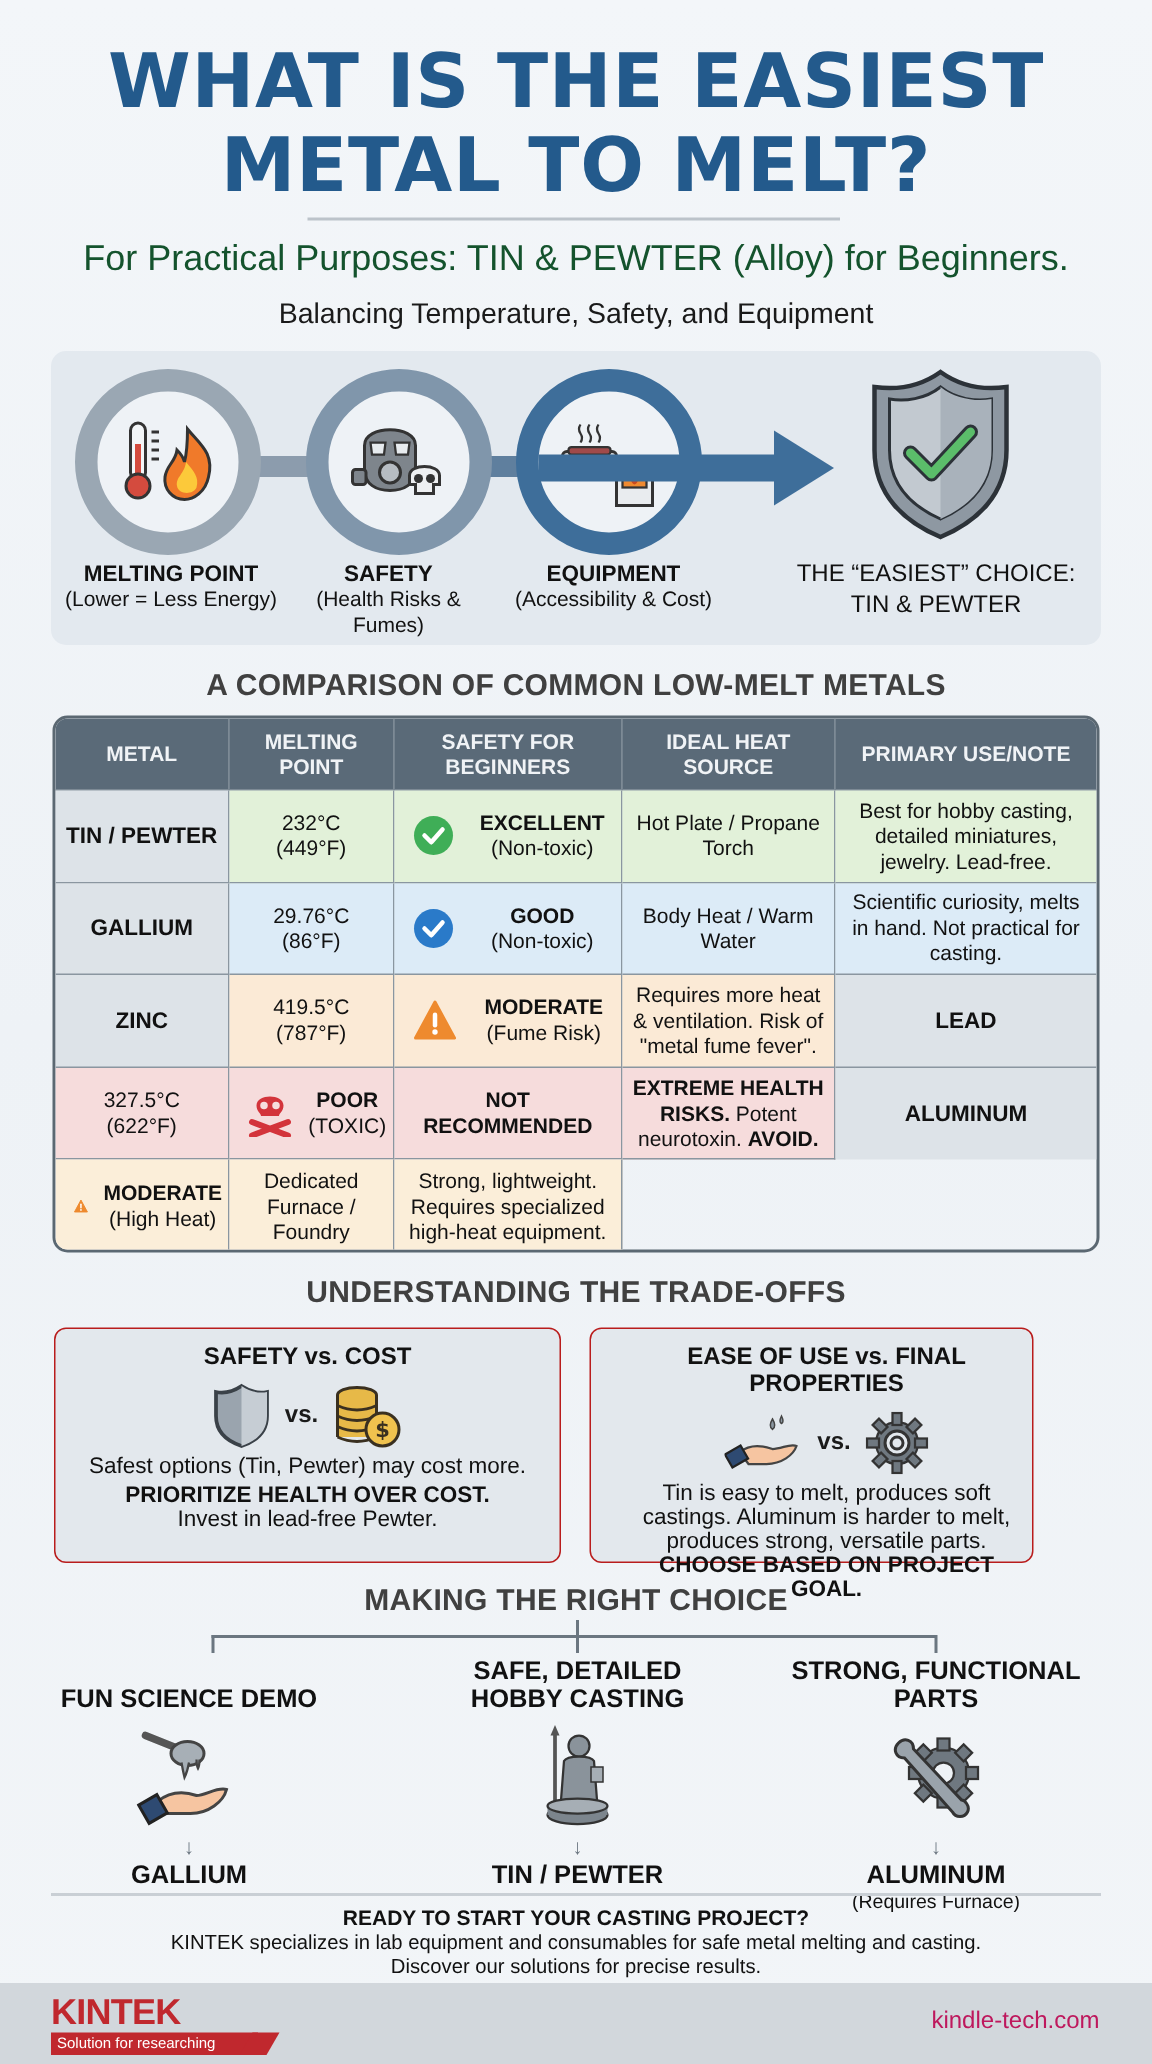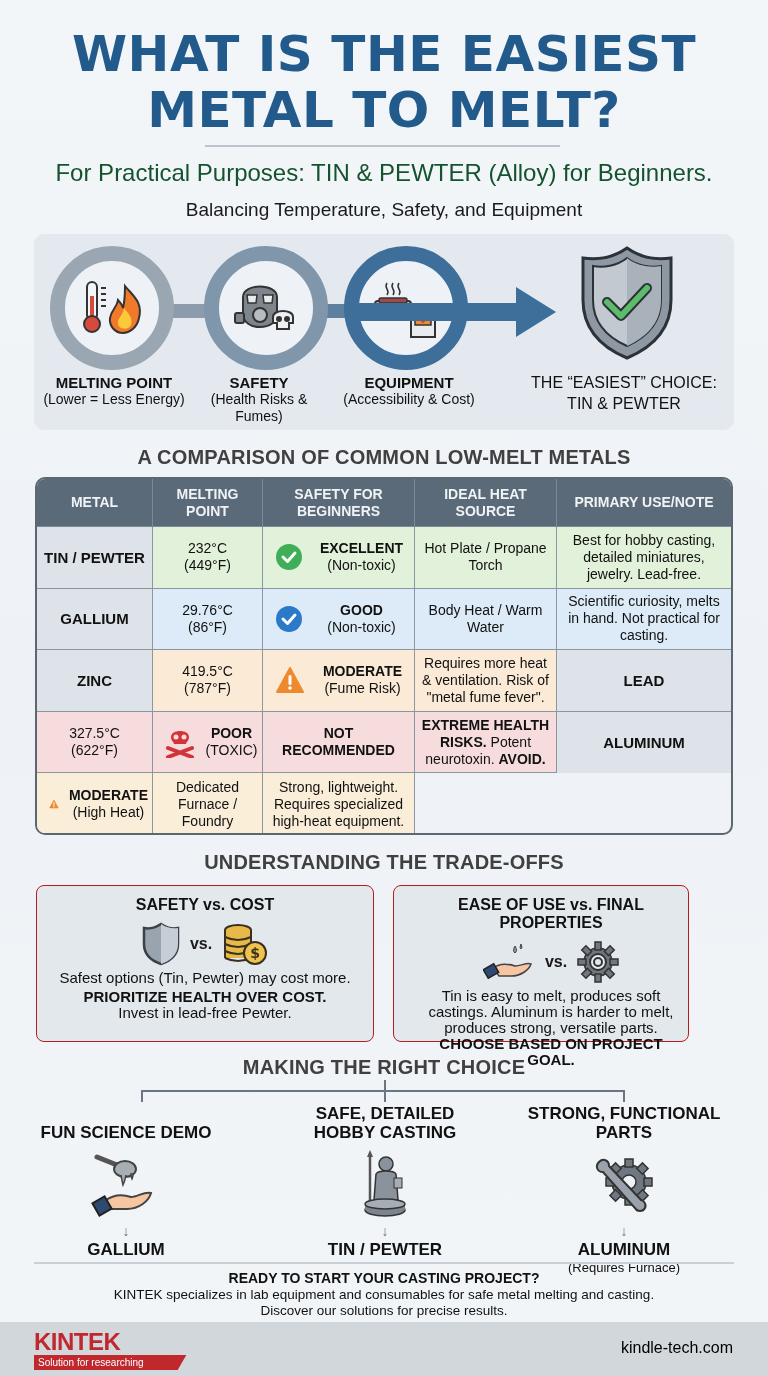--- a/index.html
+++ b/index.html
@@ -102,21 +102,21 @@
   .choice-col .ans-sub { font-size: 13px; color: #111; }
 
   .cta-rule { position: absolute; left: 34px; top: 1262px; width: 700px; height: 2px; background: #c9cfd5; }
   .cta { position: absolute; left: 0; top: 1270px; width: 768px; text-align: center; font-size: 13.5px; line-height: 16px; color: #111; }
   .cta b { font-size: 14px; }
 
   .footer { position: absolute; left: 0; top: 1322px; width: 768px; height: 54px; background: #d2d7dc; }
   .logo-text { position: absolute; left: 34px; top: 6px; font-family: "Liberation Sans", sans-serif; font-weight: bold; font-size: 24px; color: #c0282e; letter-spacing: -0.5px; }
   .logo-tag { position: absolute; left: 34px; top: 33px; height: 15px; width: 138px; background: #c0282e; color: #fff; font-size: 10px; line-height: 15px; padding-left: 4px; }
   .logo-slash { position: absolute; left: 164px; top: 33px; width: 18px; height: 15px; background: #c0282e; transform: skewX(-30deg); }
-  .site { position: absolute; right: 35px; top: 17px; font-size: 16px; color: #000000; }
+  .site { position: absolute; right: 35px; top: 17px; font-size: 16px; color: #be185d; }
 </style>
 </head>
 <body>
 
 <div class="title">
   <div>WHAT IS THE EASIEST</div>
   <div>METAL TO MELT?</div>
 </div>
 <div class="title-rule"></div>
 <div class="subtitle">For Practical Purposes: TIN &amp; PEWTER (Alloy) for Beginners.</div>

